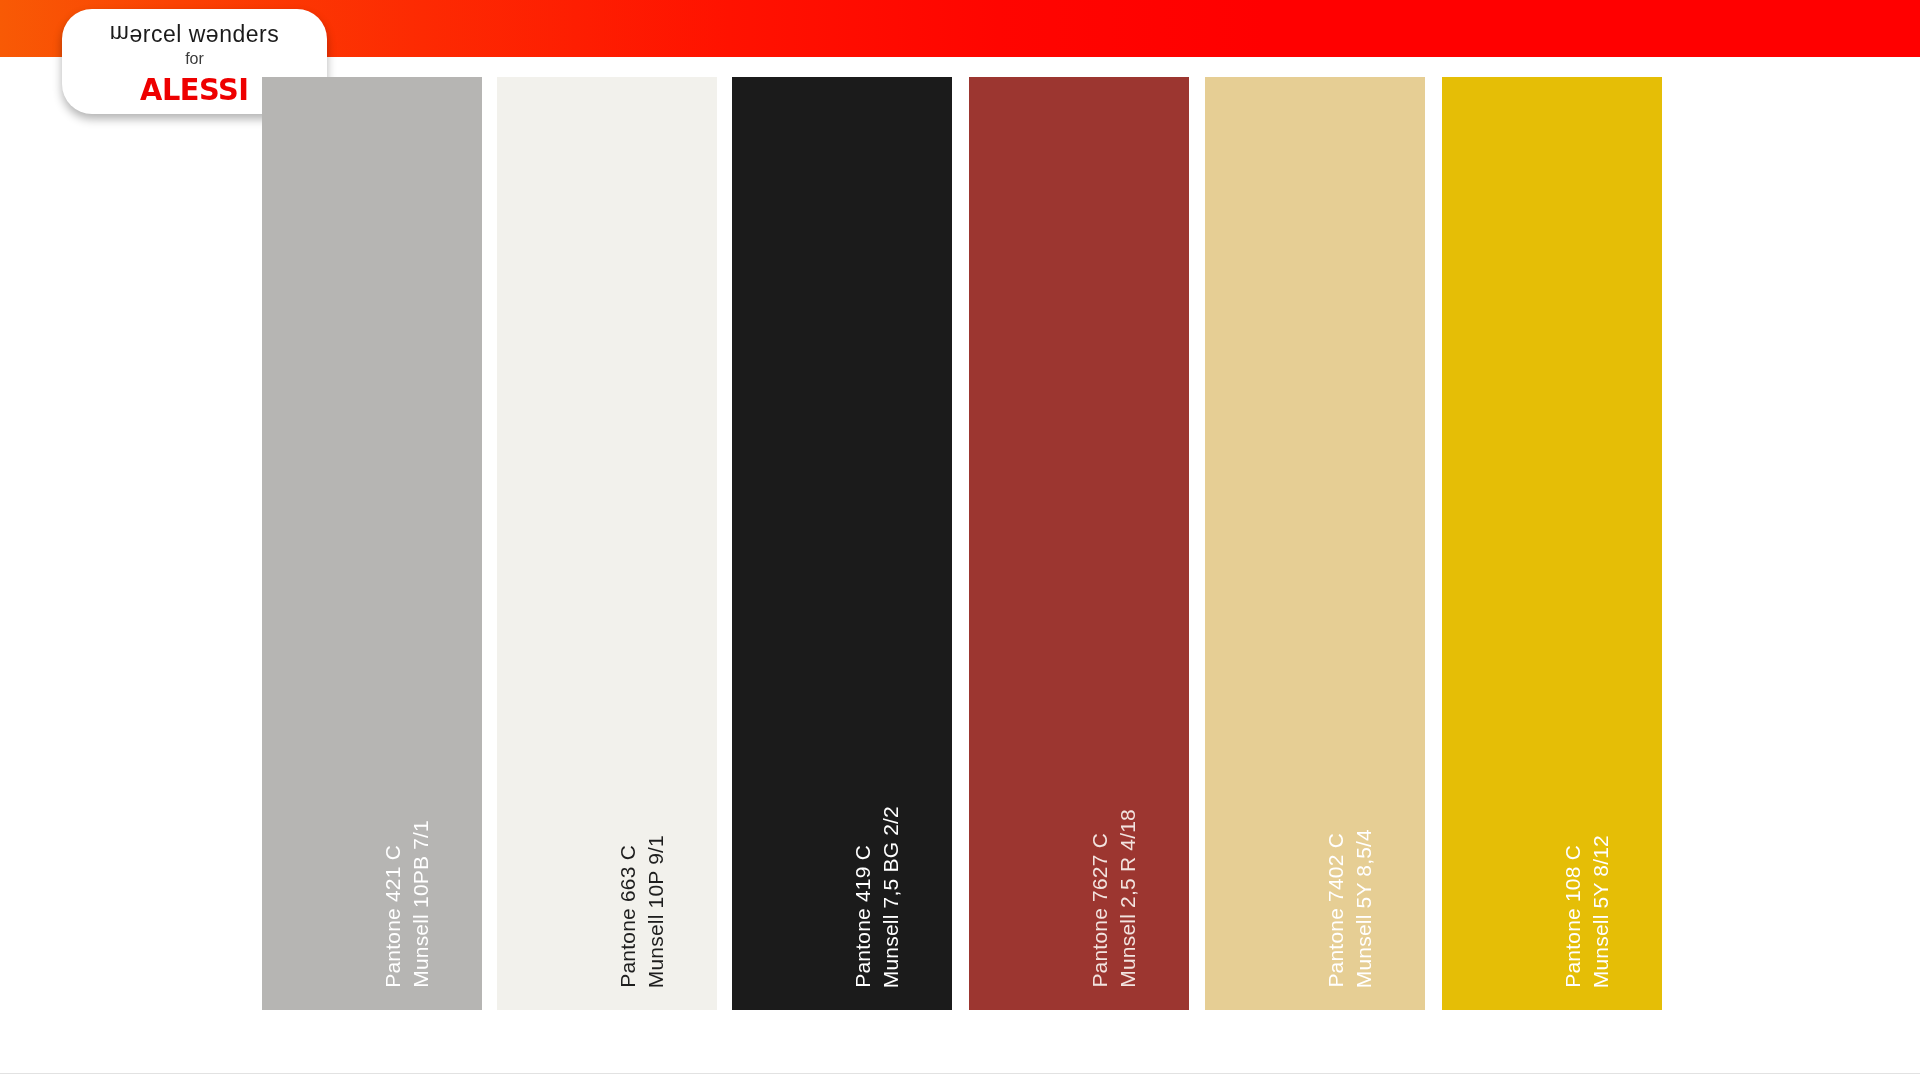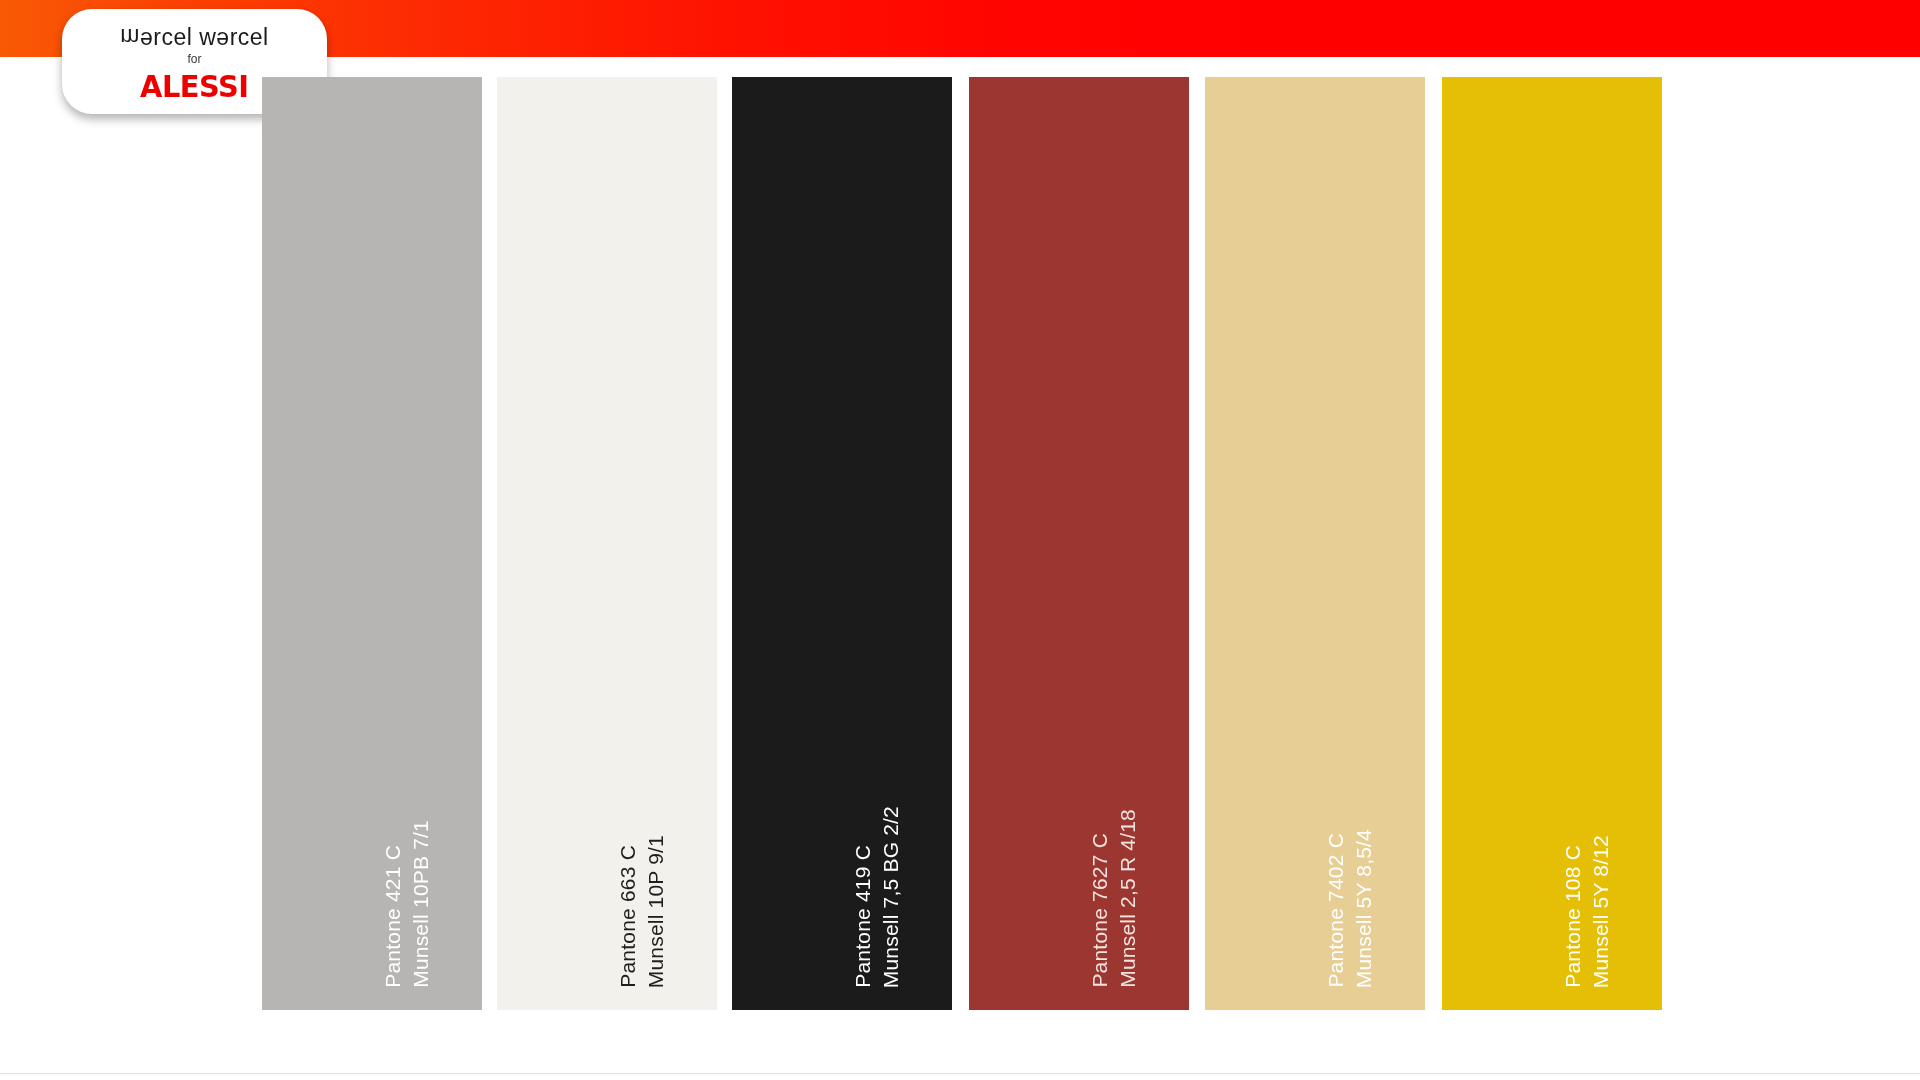--- a/index.html
+++ b/index.html
@@ -43,21 +43,21 @@
     letter-spacing:0.5px;
     line-height:1.05;
     white-space:nowrap;
     font-weight:400;
   }
   .logo-name .flip {
     display:inline-block;
     transform:scaleY(-1);
   }
   .logo-for {
-    font-size:12px;
+    font-size:16px;
     color:#3a3a3a;
     line-height:1.5;
     margin-top:1px;
   }
   .logo-brand {
     font-size:31px;
     font-weight:bold;
     color:#ee0000;
     letter-spacing:-0.5px;
     line-height:1.05;
@@ -109,21 +109,21 @@
   }
 </style>
 </head>
 <body>
 
 <div id="page">
 
   <div class="banner"></div>
 
   <div class="logo-card">
-    <div class="logo-name"><span class="flip">m</span><span>ə</span><span>rcel w</span><span>ə</span><span>rcel</span></div>
+    <div class="logo-name"><span class="flip">m</span><span>ə</span><span>rcel w</span><span>ə</span><span>nders</span></div>
     <div class="logo-for">for</div>
     <div class="logo-brand">ALESSI</div>
   </div>
 
   <div class="swatch-strip">
 
     <div class="swatch" style="left:0px;background:#B6B5B3;">
       <div class="swatch-labels">
         <div class="vlabel" style="color:#FFFFFF;">Pantone 421 C</div>
         <div class="vlabel" style="color:#FFFFFF;">Munsell 10PB 7/1</div>

